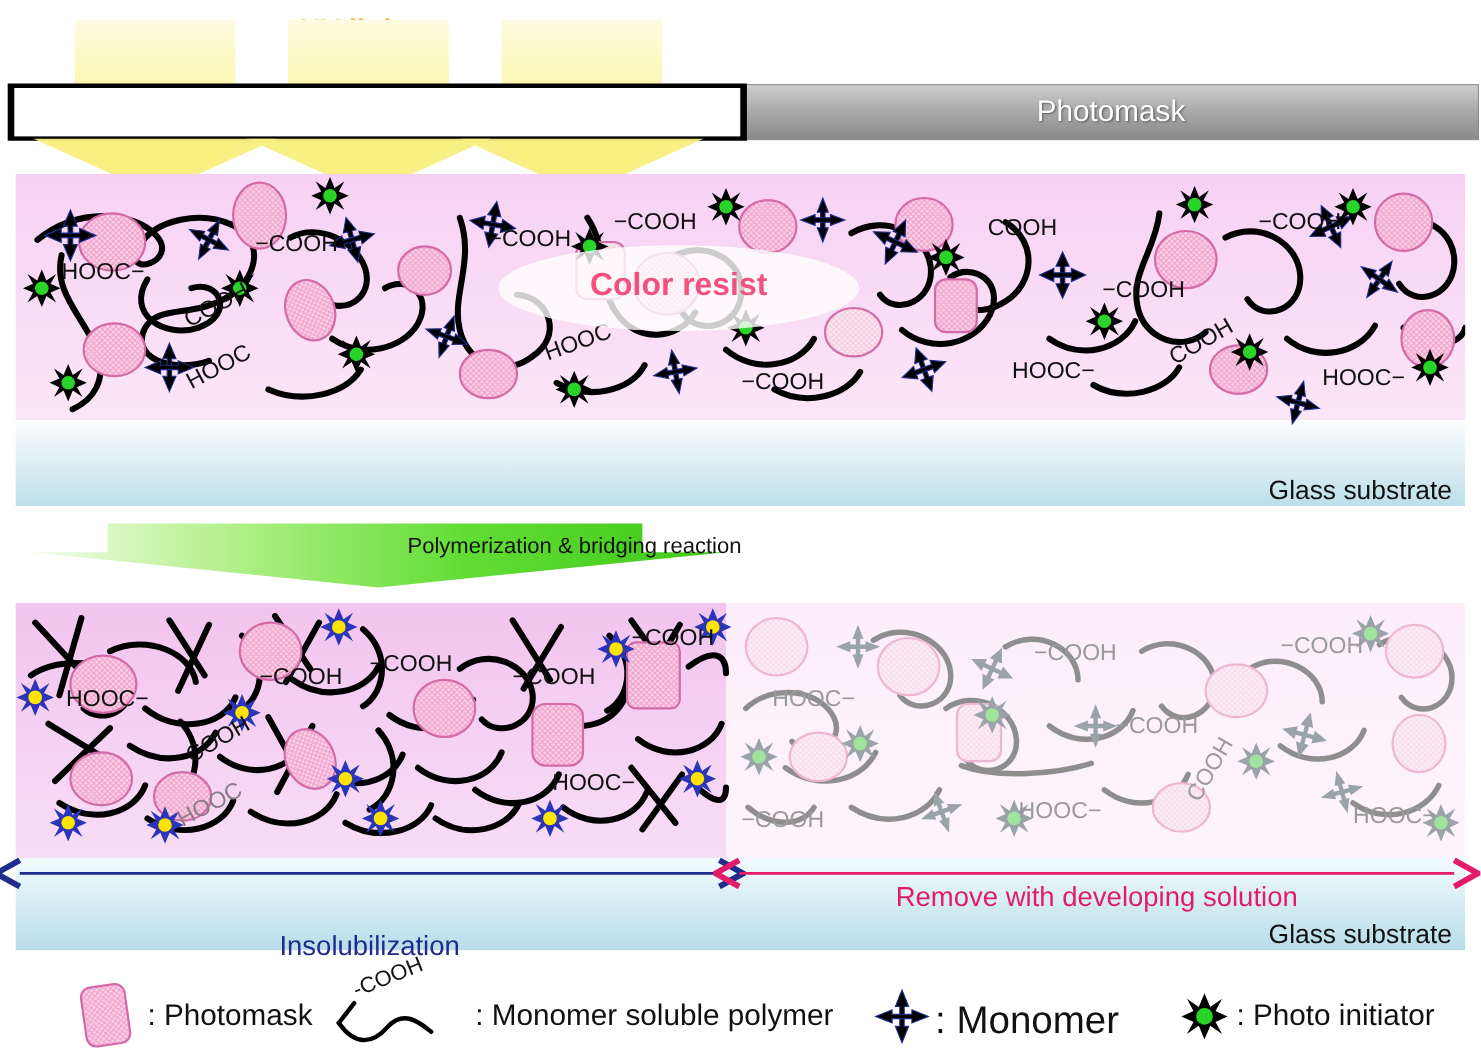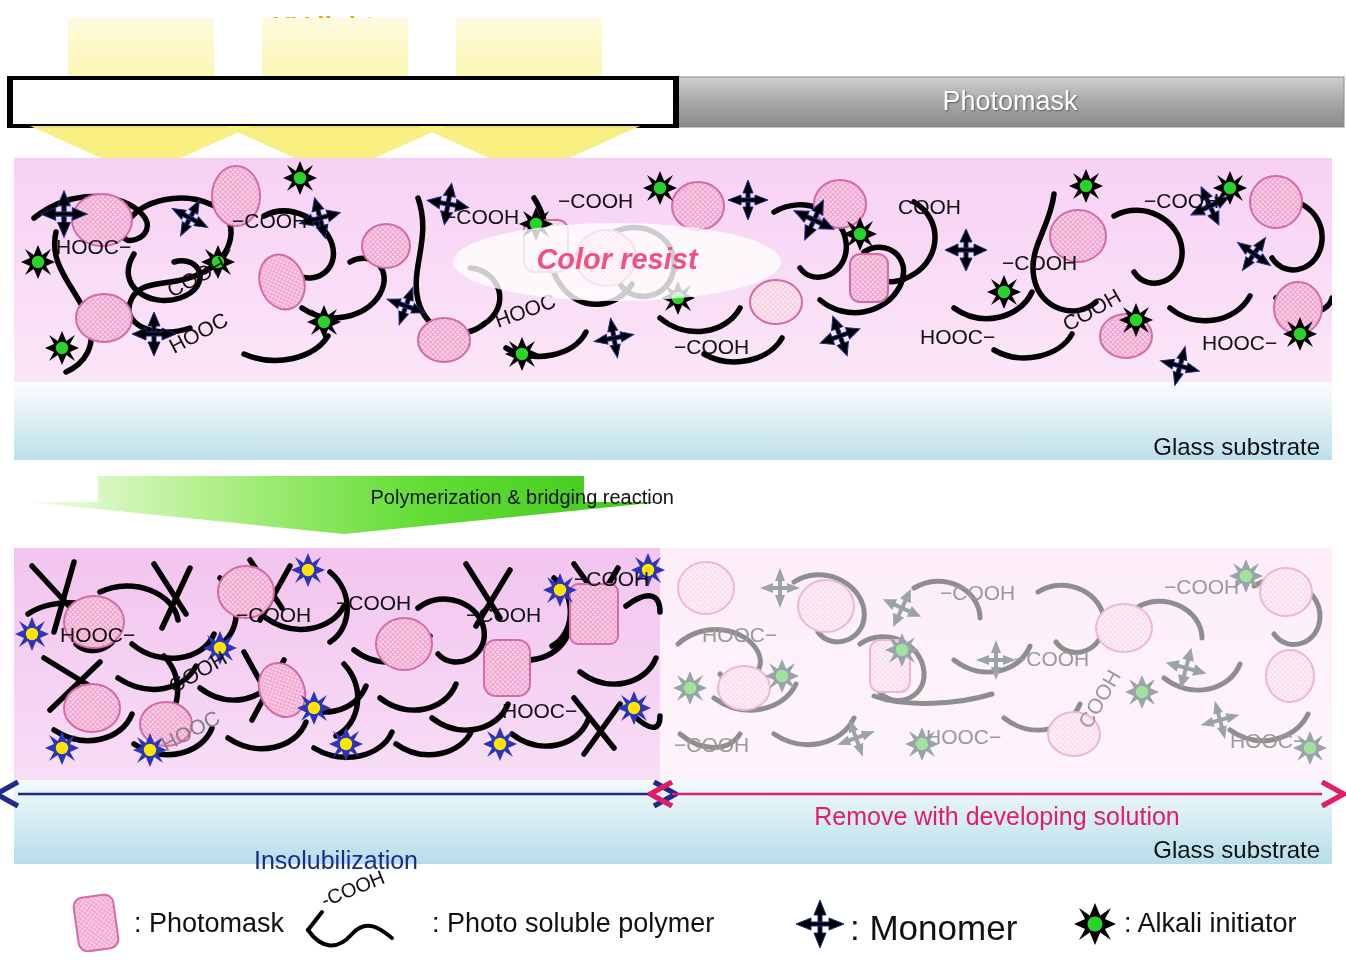--- a/index.html
+++ b/index.html
@@ -264,21 +264,21 @@
     <text x="988" y="112">−COOH</text>
     <text x="1054" y="174" transform="rotate(-30 1054 174)">COOH</text>
     <text x="1130" y="50">−COOH</text>
     <text x="1188" y="192">HOOC−</text>
   </g>
 </svg>
 
 <svg class="abs" style="left:452px;top:222px;width:330px;height:80px;">
   <ellipse cx="165" cy="40" rx="164" ry="39" fill="#ffffff" opacity="0.80"></ellipse>
 </svg>
-<div class="lbl" style="left:452px;top:243px;width:330px;text-align:center;font-size:29px;font-weight:bold;color:#f2517e;font-style:italic;">
+<div class="lbl" style="left:452px;top:243px;width:330px;text-align:center;font-size:29px;font-weight:bold;color:#f2517e;">
   <span>Color resist</span>
 </div>
 
 <div class="lbl" style="left:1010px;top:433px;width:310px;text-align:right;font-size:24px;color:#111;">
   <span>Glass substrate</span>
 </div>
 
 <svg class="abs" style="left:14px;top:474px;width:660px;height:62px;">
   <defs>
     <linearGradient id="greeng" x1="0" y1="0" x2="1" y2="0">
@@ -590,22 +590,22 @@
 <div class="lbl" style="left:322px;top:890px;font-size:20px;color:#111;transform:rotate(-22deg);transform-origin:left center;">
   <span>-COOH</span>
 </div>
 
 <div class="lbl" style="left:134px;top:908px;font-size:27px;color:#111;">
   <span>:</span>
   <span>Photomask</span>
 </div>
 <div class="lbl" style="left:432px;top:908px;font-size:27px;color:#111;">
   <span>:</span>
-  <span>Photo soluble polymer</span>
+  <span>Monomer soluble polymer</span>
 </div>
 <div class="lbl" style="left:850px;top:908px;font-size:35px;color:#111;">
   <span>:</span>
   <span>Monomer</span>
 </div>
 <div class="lbl" style="left:1124px;top:908px;font-size:27px;color:#111;">
   <span>:</span>
-  <span>Alkali initiator</span>
+  <span>Photo initiator</span>
 </div>
 
 </body></html>

